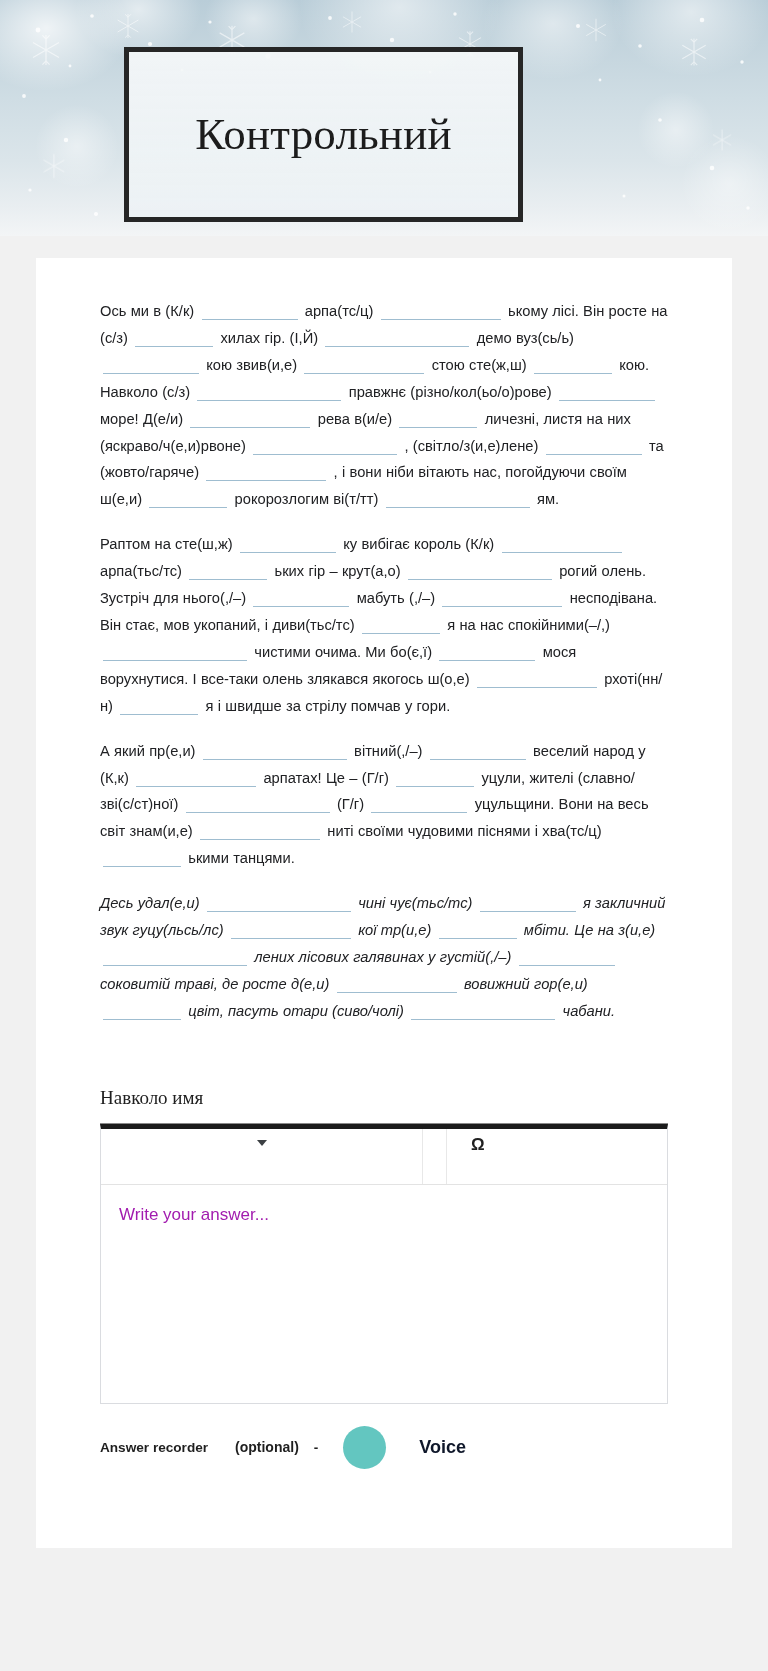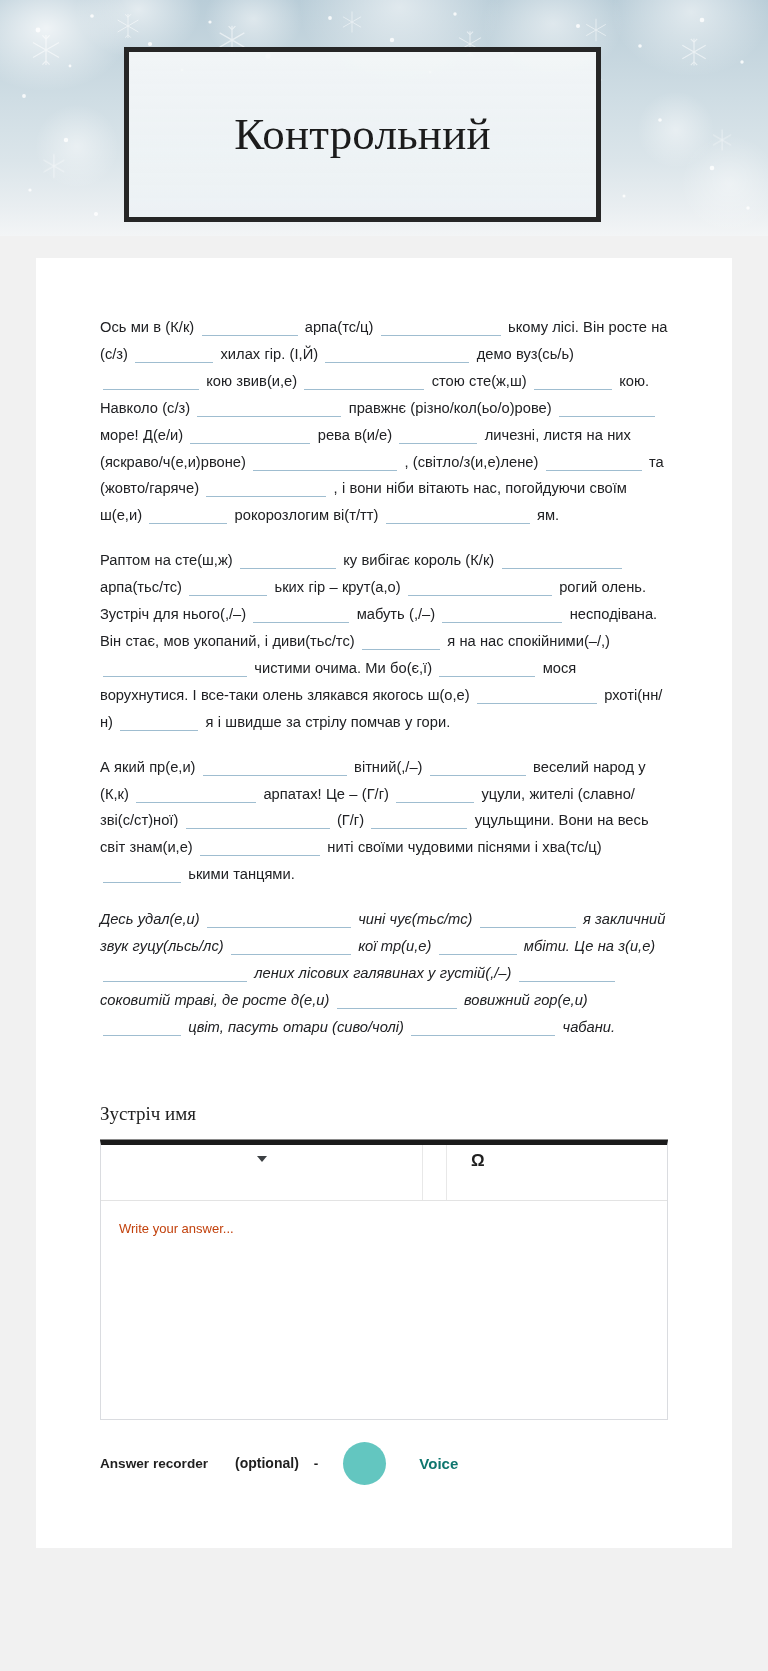--- a/index.html
+++ b/index.html
@@ -31,21 +31,21 @@
       radial-gradient(ellipse 70px 70px at 95% 78%, rgba(255,255,255,.4), rgba(255,255,255,0) 70%),
       linear-gradient(180deg, #b9cdd8 0%, #c3d4dd 18%, #cfdde4 42%, #dbe5ea 68%, #e9eef1 88%, #f3f5f6 100%);
   }
   .snow {
     position: absolute; inset: 0;
     pointer-events: none;
   }
   .title-frame {
     position: absolute;
     left: 124px; top: 47px;
-    width: 477px; height: 175px;
+    width: 399px; height: 175px;
     border: 5px solid #262626;
     background: linear-gradient(180deg, rgba(244,247,248,.93), rgba(237,242,245,.88));
     display: flex; align-items: center; justify-content: center;
   }
   .title-text {
     font-family: "Liberation Serif", "DejaVu Serif", serif;
     font-size: 45px;
     line-height: 1.28;
     color: #1c1c1c;
     text-align: center;
@@ -63,21 +63,21 @@
   }
   .content {
     padding: 0 64px 0 64px;
   }
 
   
   .para {
     font-size: 14.7px;
     line-height: 26.9px;
     color: #202124;
-    margin: 16px 0 18px 0;
+    margin: 0 0 18px 0;
     text-align: left;
     word-spacing: .2px;
   }
   .para:last-child { margin-bottom: 0; font-style: italic; }
   .blank {
     display: inline-block;
     min-width: 96px;
     border-bottom: 1px solid #9fbdd0;
     margin: 0 3px;
     vertical-align: -4px;
@@ -138,22 +138,22 @@
     align-items: flex-start;
     padding: 6px 0 0 24px;
     font-size: 17px;
     font-weight: bold;
     color: #1f1f1f;
     cursor: pointer;
   }
   .answer-area {
     min-height: 218px;
     padding: 20px 18px;
-    font-size: 13px;
-    color: #c2410c;
+    font-size: 17px;
+    color: #a21caf;
     cursor: text;
   }
 
   
   .recorder {
     display: flex;
     align-items: center;
     margin-top: 22px;
     gap: 11px;
   }
@@ -175,23 +175,23 @@
   }
   .rec-btn {
     width: 43px; height: 43px;
     border-radius: 50%;
     background: #63c6c0;
     margin: 0 22px 0 14px;
     flex: 0 0 auto;
     cursor: pointer;
   }
   .rec-voice {
-    font-size: 15px;
-    font-weight: bold;
-    color: #0f766e;
+    font-size: 18px;
+    font-weight: bold;
+    color: #0f172a;
     text-align: center;
   }
 </style>
 </head>
 <body>
 
 <div class="banner">
   <svg class="snow" viewBox="0 0 768 236" preserveAspectRatio="none">
     <g fill="#ffffff" opacity="0.85">
       <circle cx="38" cy="30" r="2.4"></circle>
@@ -267,21 +267,21 @@
   <div class="content">
 
     <div id="cloze-body">
         <p class="para"><span>Ось ми в (К/к) </span><span class="blank"></span> <span>арпа(тс/ц) </span><span class="blank w2"></span> <span>ькому лісі. Він росте на (с/з) </span><span class="blank w0"></span> <span>хилах гір. (І,Й) </span><span class="blank w3"></span> <span>демо вуз(сь/ь) </span><span class="blank"></span> <span>кою звив(и,е) </span><span class="blank w2"></span> <span>стою сте(ж,ш) </span><span class="blank w0"></span> <span>кою. Навколо (с/з) </span><span class="blank w3"></span> <span>правжнє (різно/кол(ьо/о)рове) </span><span class="blank"></span> <span>море! Д(е/и) </span><span class="blank w2"></span> <span>рева в(и/е) </span><span class="blank w0"></span> <span>личезні, листя на них (яскраво/ч(е,и)рвоне) </span><span class="blank w3"></span> <span>, (світло/з(и,е)лене) </span><span class="blank"></span> <span>та (жовто/гаряче) </span><span class="blank w2"></span> <span>, і вони ніби вітають нас, погойдуючи своїм ш(е,и) </span><span class="blank w0"></span> <span>рокорозлогим ві(т/тт) </span><span class="blank w3"></span> <span>ям. </span></p>
         <p class="para"><span>Раптом на сте(ш,ж) </span><span class="blank"></span> <span>ку вибігає король (К/к) </span><span class="blank w2"></span> <span>арпа(тьс/тс) </span><span class="blank w0"></span> <span>ьких гір – крут(а,о) </span><span class="blank w3"></span> <span>рогий олень. Зустріч для нього(,/–) </span><span class="blank"></span> <span>мабуть (,/–) </span><span class="blank w2"></span> <span>несподівана. Він стає, мов укопаний, і диви(тьс/тс) </span><span class="blank w0"></span> <span>я на нас спокійними(–/,) </span><span class="blank w3"></span> <span>чистими очима. Ми бо(є,ї) </span><span class="blank"></span> <span>мося ворухнутися. І все-таки олень злякався якогось ш(о,е) </span><span class="blank w2"></span> <span>рхоті(нн/н) </span><span class="blank w0"></span> <span>я і швидше за стрілу помчав у гори. </span></p>
         <p class="para"><span>А який пр(е,и) </span><span class="blank w3"></span> <span>вітний(,/–) </span><span class="blank"></span> <span>веселий народ у (К,к) </span><span class="blank w2"></span> <span>арпатах! Це – (Г/г) </span><span class="blank w0"></span> <span>уцули, жителі (славно/зві(с/ст)ної) </span><span class="blank w3"></span> <span>(Г/г) </span><span class="blank"></span> <span>уцульщини. Вони на весь світ знам(и,е) </span><span class="blank w2"></span> <span>ниті своїми чудовими піснями і хва(тс/ц) </span><span class="blank w0"></span> <span>ькими танцями. </span></p>
         <p class="para"><span>Десь удал(е,и) </span><span class="blank w3"></span> <span>чині чує(тьс/тс) </span><span class="blank"></span> <span>я закличний звук гуцу(льсь/лс) </span><span class="blank w2"></span> <span>кої тр(и,е) </span><span class="blank w0"></span> <span>мбіти. Це на з(и,е) </span><span class="blank w3"></span> <span>лених лісових галявинах у густій(,/–) </span><span class="blank"></span> <span>соковитій траві, де росте д(е,и) </span><span class="blank w2"></span> <span>вовижний гор(е,и) </span><span class="blank w0"></span> <span>цвіт, пасуть отари (сиво/чолі) </span><span class="blank w3"></span> <span>чабани. </span></p>
       </div>
 
     <div class="name-block">
-      <div class="name-label">Зустріч имя</div>
+      <div class="name-label">Навколо имя</div>
       <div class="name-rule"></div>
     </div>
 
     <div class="editor">
       <div class="toolbar">
         <div class="tb-select">
           <span class="caret"></span>
         </div>
         <div class="tb-gap"></div>
         <div class="tb-omega">

